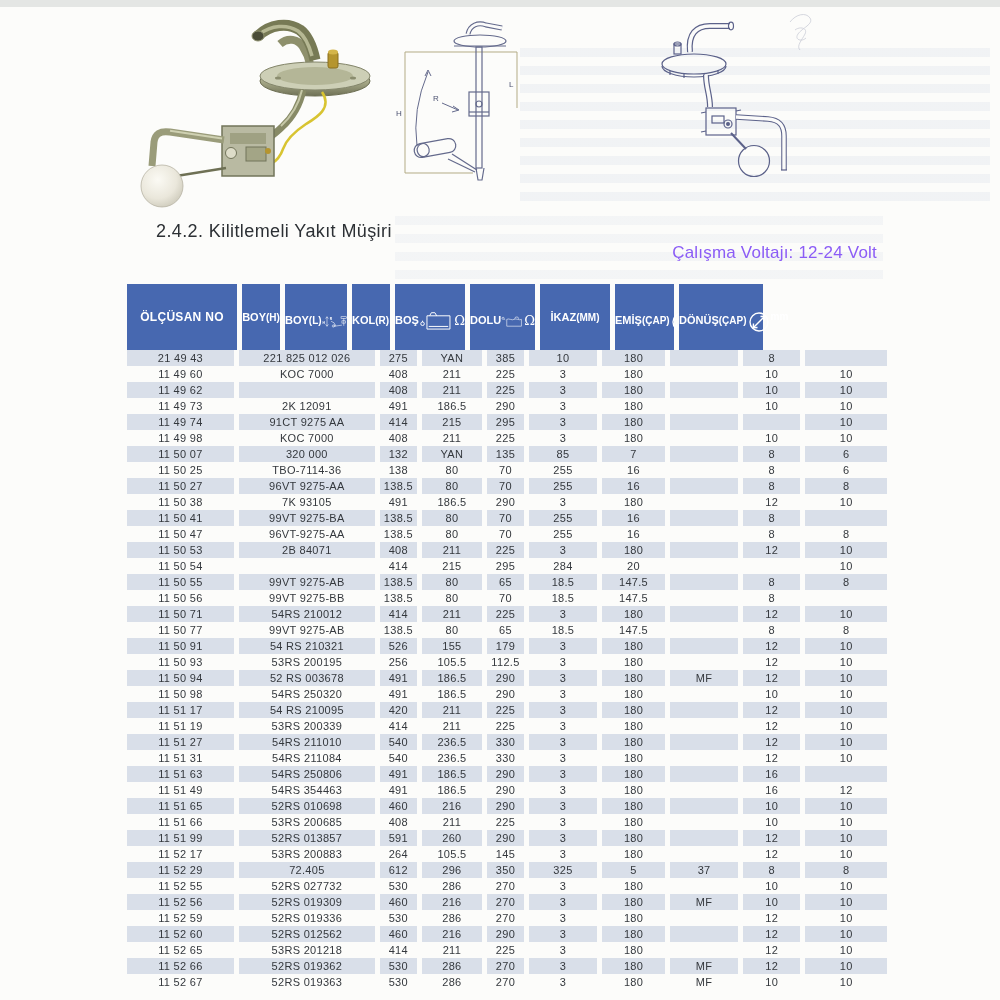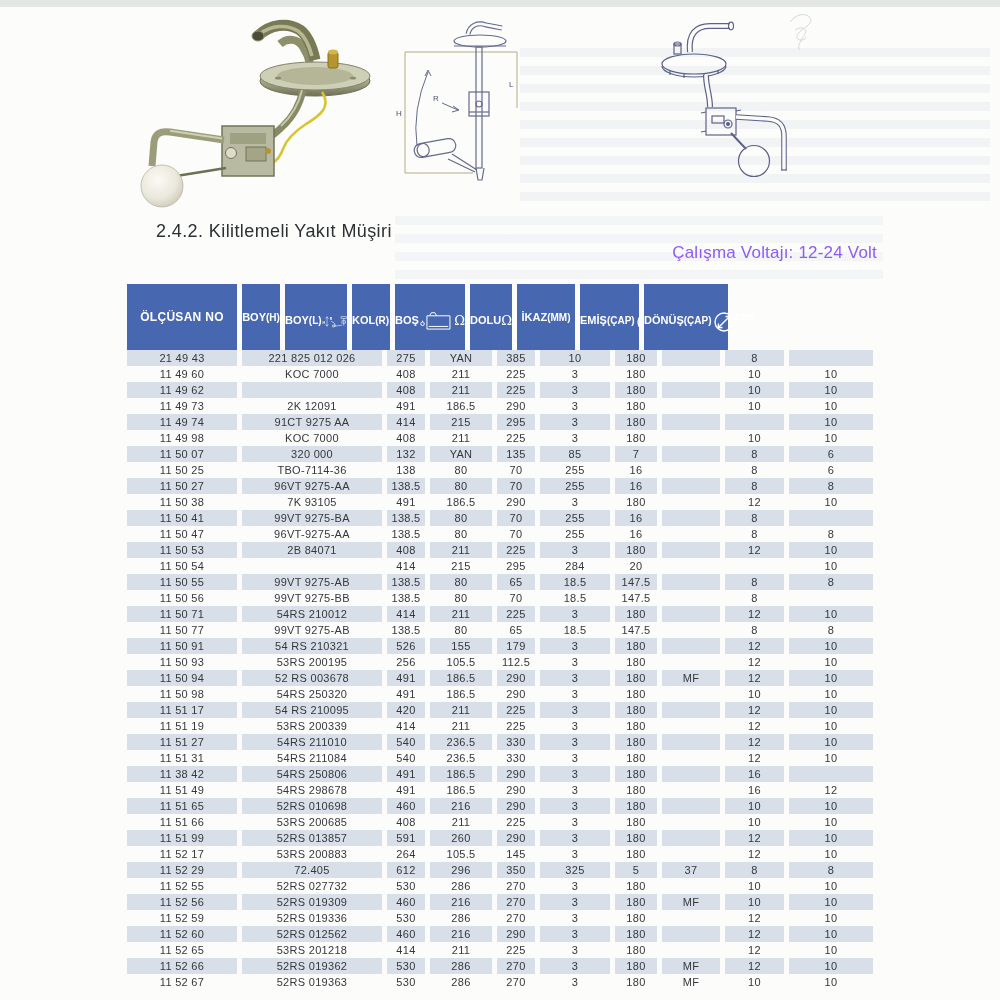--- a/index.html
+++ b/index.html
@@ -43,21 +43,21 @@
   .diam-wrap{display:flex;align-items:flex-start;margin-top:3px;}
   .mm-sup{font-size:10px;font-weight:bold;margin-top:0px;}
   .tbody{display:block;}
   .trow{display:flex;gap:5px;height:16px;}
   .tcell{
     font-size:11px;line-height:16px;color:#34383d;text-align:center;
     letter-spacing:0.3px;white-space:nowrap;overflow:hidden;
   }
   .trow:nth-child(odd) .tcell{background:var(--row-stripe,#d9dfe9);}
   .col-0{width:110px}.col-1{width:140px}.col-2{width:38px}.col-3{width:62px}.col-4{width:38px}
-  .col-5{width:70px}.col-6{width:42px}.col-7{width:58px}.col-8{width:59px}.col-9{width:84px}
+  .col-5{width:70px}.col-6{width:65px}.col-7{width:70px}.col-8{width:59px}.col-9{width:84px}
   svg{display:block;}
 </style>
 </head>
 <body>
 
 <div class="scan-edge-band"></div>
 <div class="ghost ghost-a"></div>
 <div class="ghost ghost-b"></div>
 
 <svg class="figure fig-photo" viewBox="0 0 300 220">
@@ -608,34 +608,34 @@
         <div class="tcell col-2">540</div>
         <div class="tcell col-3">236.5</div>
         <div class="tcell col-4">330</div>
         <div class="tcell col-5">3</div>
         <div class="tcell col-6">180</div>
         <div class="tcell col-7"></div>
         <div class="tcell col-8">12</div>
         <div class="tcell col-9">10</div>
       </div>
       <div class="trow">
-        <div class="tcell col-0">11 38 42</div>
+        <div class="tcell col-0">11 51 63</div>
         <div class="tcell col-1">54RS 250806</div>
         <div class="tcell col-2">491</div>
         <div class="tcell col-3">186.5</div>
         <div class="tcell col-4">290</div>
         <div class="tcell col-5">3</div>
         <div class="tcell col-6">180</div>
         <div class="tcell col-7"></div>
         <div class="tcell col-8">16</div>
         <div class="tcell col-9"></div>
       </div>
       <div class="trow">
         <div class="tcell col-0">11 51 49</div>
-        <div class="tcell col-1">54RS 298678</div>
+        <div class="tcell col-1">54RS 354463</div>
         <div class="tcell col-2">491</div>
         <div class="tcell col-3">186.5</div>
         <div class="tcell col-4">290</div>
         <div class="tcell col-5">3</div>
         <div class="tcell col-6">180</div>
         <div class="tcell col-7"></div>
         <div class="tcell col-8">16</div>
         <div class="tcell col-9">12</div>
       </div>
       <div class="trow">

